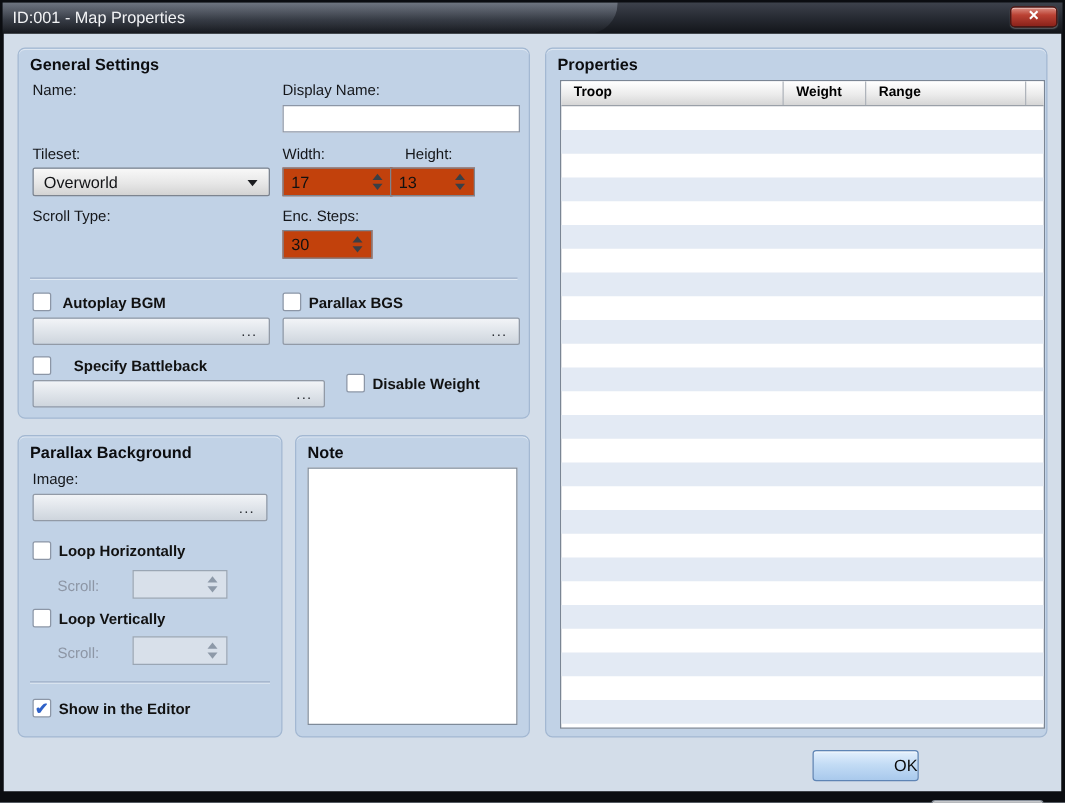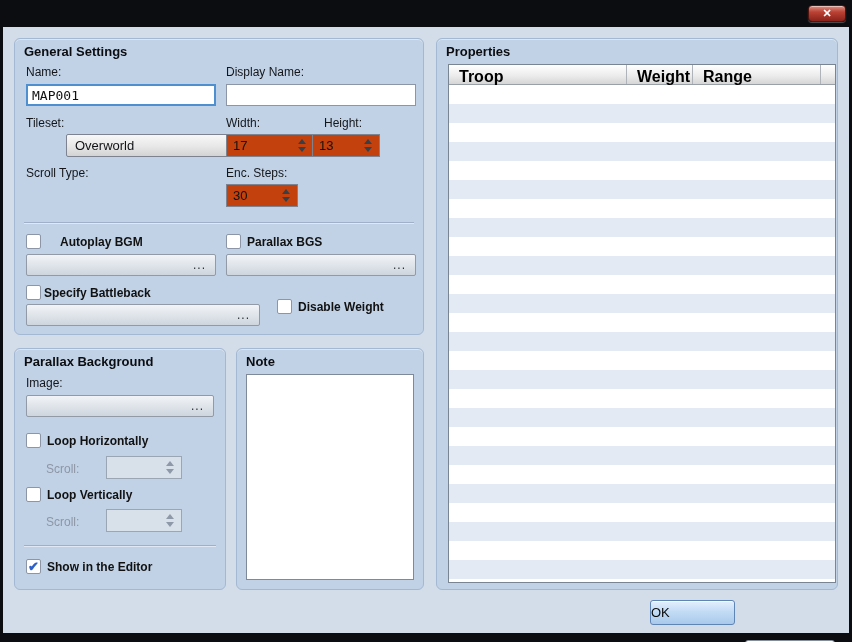--- a/index.html
+++ b/index.html
@@ -32,21 +32,21 @@
   .lbl.gray { color:#8d96a5; }
   .cb-label { position:absolute; font-size:12px; font-weight:bold; color:#111; white-space:nowrap; }
 
   .field { position:absolute; background:#fff; border:1px solid #8c96a6; font-size:13px;
            padding:2px 4px; color:#111; outline:none; font-family:"Liberation Sans",sans-serif; }
   .field.focus { border:2px solid #4e8fd0; }
   .mono { font-family:"DejaVu Sans Mono", monospace; }
 
   .combo { position:absolute; border:1px solid #7d848f; border-radius:2px;
            background:linear-gradient(180deg,#f8f8f8,#e7e7e7 55%,#d3d3d3);
-           display:flex; align-items:center; font-size:13px; color:#121316; padding-left:8px; cursor:pointer;margin-left:40px; }
+           display:flex; align-items:center; font-size:13px; color:#121316; padding-left:8px; cursor:pointer; }
   .combo-arrow { position:absolute; right:9px; top:50%; margin-top:-2px; width:0; height:0;
            border-left:4px solid transparent; border-right:4px solid transparent; border-top:5px solid #1b1c1f; }
 
   .spin { position:absolute; background:#c2410c; border:1px solid #7d848f; font-size:13px; color:#111;
           display:flex; align-items:center; padding-left:6px; }
   .spin-arrows { position:absolute; right:5px; top:0; bottom:0; width:10px;
           display:flex; flex-direction:column; justify-content:center; gap:3px; }
   .arr-up { width:0; height:0; border-left:4px solid transparent; border-right:4px solid transparent;
           border-bottom:5px solid #3a3f46; cursor:pointer; }
   .arr-dn { width:0; height:0; border-left:4px solid transparent; border-right:4px solid transparent;
@@ -67,55 +67,58 @@
   .sep { position:absolute; height:1px; background:#9fb0c8; box-shadow:0 1px 0 rgba(255,255,255,.5); }
 
   .note-area { position:absolute; background:#fff; border:1px solid #7e8a99; resize:none;
         font-family:"Liberation Sans",sans-serif; font-size:12px; outline:none; }
 
   
   .table { position:absolute; left:448px; top:64px; width:388px; height:519px; background:#fff;
         border:1px solid #7a8594; overflow:hidden; }
   .thead { display:flex; height:20px; background:linear-gradient(180deg,#ffffff,#ececec 55%,#d6d6d6);
         border-bottom:1px solid #9aa0a8; }
-  .th { font-size:16px; font-weight:bold; color:#000; padding:3px 0 16px 10px; border-right:1px solid #afb4bb; }
+  .th { font-size:11px; font-weight:bold; color:#000; padding:3px 0 16px 10px; border-right:1px solid #afb4bb; }
   .th-troop  { width:178px; }
   .th-weight { width:66px; }
   .th-range  { width:128px; }
   .th-spacer { flex:1; border-right:none; }
   .enc-row { height:19px; }
   .enc-row:nth-child(even) { background:#e3eaf4; }
 
   .btn { position:absolute; border-radius:3px; font-size:13px; color:#0a0a0a;
-        display:flex; align-items:center; justify-content:flex-start; cursor:pointer; }
+        display:flex; align-items:center; justify-content:flex-end; cursor:pointer; }
   .btn-ok { background:linear-gradient(180deg,#e4f0fd,#c3dcf5 45%,#a9c9ec);
         border:1px solid #5f85b5; box-shadow:inset 0 1px 0 rgba(255,255,255,.6); }
   .btn-cancel { background:linear-gradient(180deg,#fdfdfe,#e4e7eb 45%,#ced3d9);
         border:1px solid #868e99; box-shadow:inset 0 1px 0 rgba(255,255,255,.7);margin-top:40px; }
 </style>
 </head>
 <body>
 
 <div id="win">
 
+  <div class="titlebar">
+    <div class="title-glow"></div>
+    <div class="title-text">ID:001 - Map Properties</div>
+  </div>
   <div class="close-btn">
     <span>✕</span>
   </div>
 
   <div class="client"></div>
 
   <div class="grp" style="left:14px;top:38px;width:410px;height:297px"></div>
   <div class="grp" style="left:14px;top:348px;width:212px;height:242px"></div>
   <div class="grp" style="left:236px;top:348px;width:188px;height:242px"></div>
   <div class="grp" style="left:436px;top:38px;width:402px;height:552px"></div>
 
   <div class="grp-title" style="left:24px;top:44px">General Settings</div>
 
   <div class="lbl" style="left:26px;top:65px">Name:</div>
-  <input class="field focus mono" style="left: 26px; top: 84px; width: 190px; height: 22px;" value="MAP001">
 
   <div class="lbl" style="left:226px;top:65px">Display Name:</div>
   <input class="field" style="left: 226px; top: 84px; width: 190px; height: 22px;" value="">
 
   <div class="lbl" style="left:26px;top:116px">Tileset:</div>
   <div class="combo" style="left:26px;top:134px;width:190px;height:23px">
     <span>Overworld</span>
     <span class="combo-arrow"></span>
   </div>
 
@@ -144,33 +147,33 @@
     <span>30</span>
     <span class="spin-arrows">
         <span class="arr-up"></span>
         <span class="arr-dn"></span>
       </span>
   </div>
 
   <div class="sep" style="left:24px;top:222px;width:390px"></div>
 
   <div class="cb" style="left:26px;top:234px"></div>
-  <div class="cb-label" style="left:60px;top:235px">Autoplay BGM</div>
+  <div class="cb-label" style="left:50px;top:235px">Autoplay BGM</div>
   <div class="dots-btn" style="left:26px;top:254px;width:190px;height:22px">
     <span>...</span>
   </div>
 
   <div class="cb" style="left:226px;top:234px"></div>
   <div class="cb-label" style="left:247px;top:235px">Parallax BGS</div>
   <div class="dots-btn" style="left:226px;top:254px;width:190px;height:22px">
     <span>...</span>
   </div>
 
   <div class="cb" style="left:26px;top:285px"></div>
-  <div class="cb-label" style="left:44px;top:286px">Specify Battleback</div>
+  <div class="cb-label" style="left:59px;top:286px">Specify Battleback</div>
   <div class="dots-btn" style="left:26px;top:304px;width:234px;height:22px">
     <span>...</span>
   </div>
 
   <div class="cb" style="left:277px;top:299px"></div>
   <div class="cb-label" style="left:298px;top:300px">Disable Weight</div>
 
   <div class="grp-title" style="left:24px;top:354px">Parallax Background</div>
 
   <div class="lbl" style="left:26px;top:376px">Image:</div>

